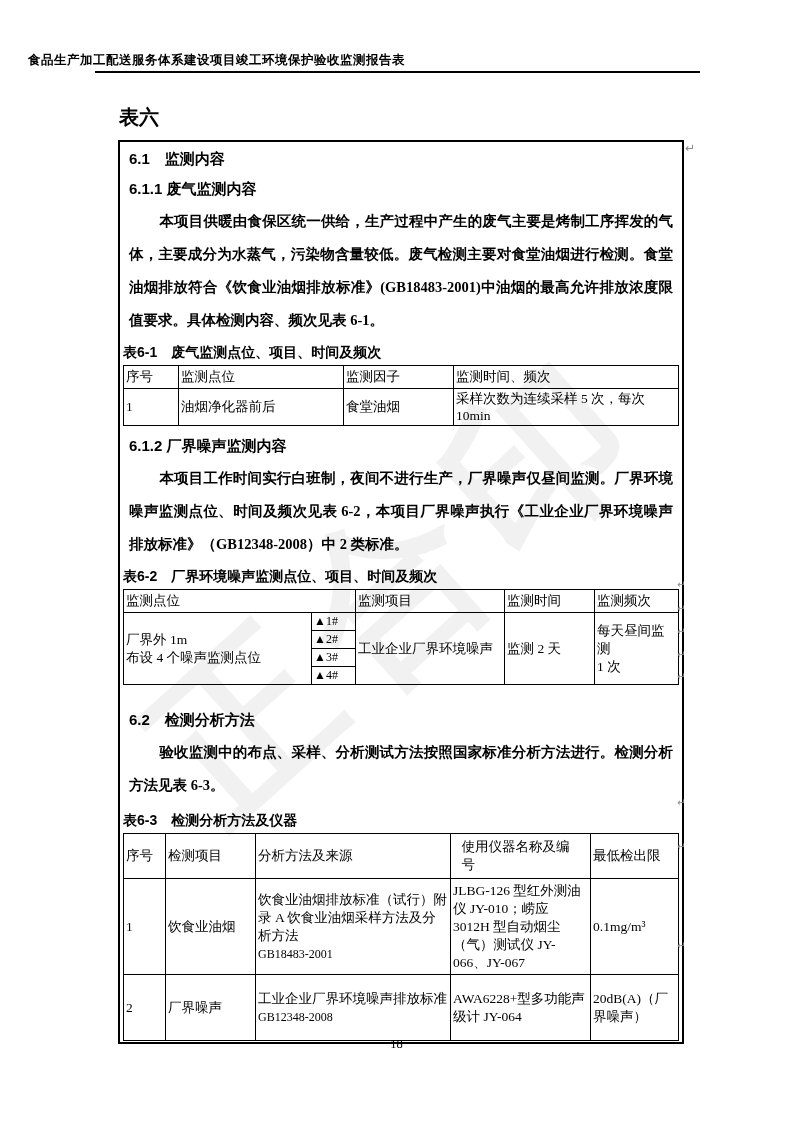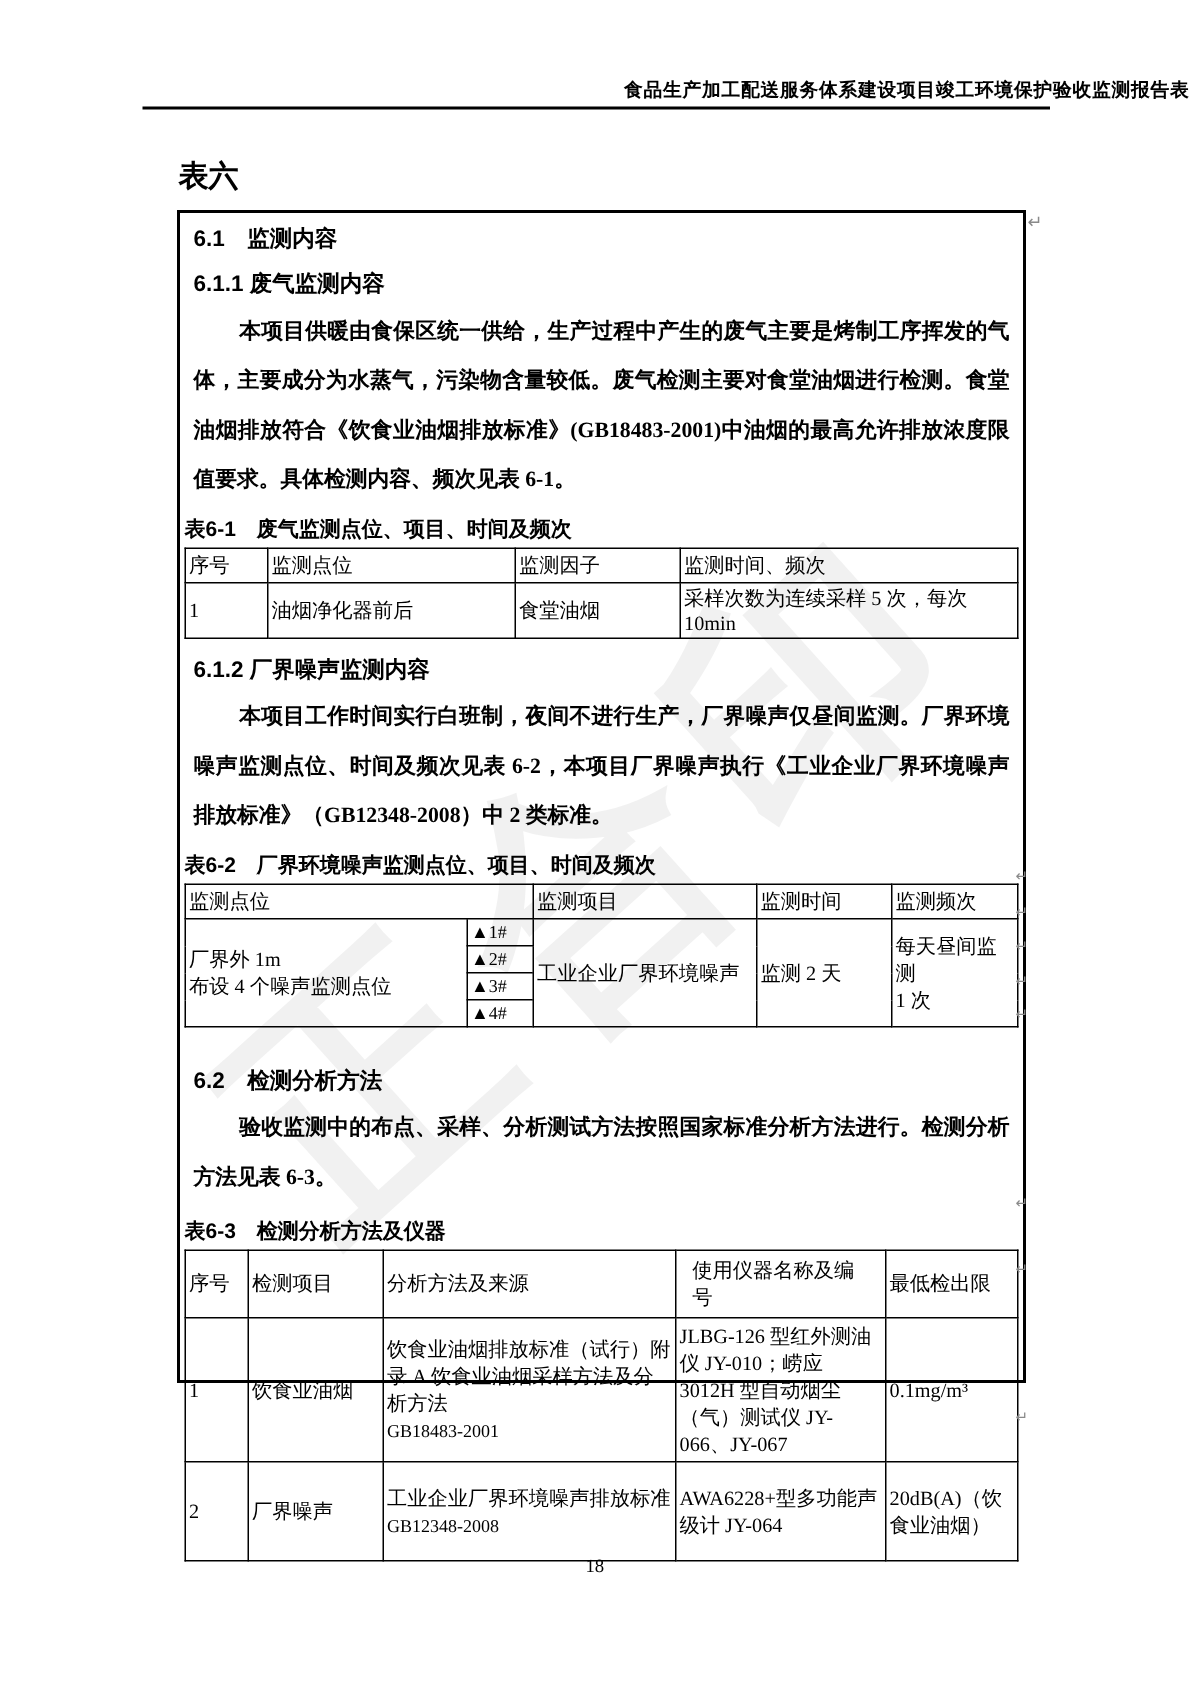--- a/index.html
+++ b/index.html
@@ -9,37 +9,37 @@
     width: 793px; height: 1122px;
     margin: 0 auto;
     background: #ffffff;
     font-family: "Liberation Serif", "DejaVu Serif", serif;
     color: #000;
     overflow: hidden;
   }
   
   .running-header {
     position: absolute; top: 52px; left: 0; width: 100%;
-    text-align: right; font-size: 12.5px; font-weight: bold;
+    text-align: left; font-size: 12.5px; font-weight: bold;
     letter-spacing: .5px;
     padding-left: 28px;
   }
   .header-rule {
     position: absolute; top: 71px; left: 95px; width: 605px; height: 2px;
     background: #000;
   }
   .doc-title {
     position: absolute; top: 104px; left: 119px;
     font-size: 20px; font-weight: bold;
     font-family: "Liberation Sans", "DejaVu Sans", sans-serif;
   }
   
   .content-box {
     position: absolute; left: 118px; top: 140px;
-    width: 566px; height: 782px;
+    width: 566px; height: 904px;
     border: 2px solid #000;
     padding: 2px 3px 0 3px;
   }
   .sec-heading {
     font-family: "Liberation Sans", "DejaVu Sans", sans-serif;
     font-weight: bold; font-size: 15px;
     margin: 11px 0 0 6px;
   }
   .body-para {
     font-size: 14.5px; line-height: 33px;
@@ -209,21 +209,21 @@
         <td>0.1mg/m³</td>
       </tr>
       <tr class="r2">
         <td>2</td>
         <td>厂界噪声</td>
         <td>
           <div>工业企业厂界环境噪声排放标准</div>
           <div class="gb-code">GB12348-2008</div>
         </td>
         <td>AWA6228+型多功能声级计 JY-064</td>
-        <td>20dB(A)（饮食业油烟）</td>
+        <td>20dB(A)（厂界噪声）</td>
       </tr>
     </tbody>
       </table>
   </div>
 
   <span class="pm" style="left:685px; top:142px; font-size:12px">↵</span>
   <span class="pm" style="left:677px; top:580px">↵</span>
   <span class="pm" style="left:677px; top:604px">↵</span>
   <span class="pm" style="left:677px; top:627px">↵</span>
   <span class="pm" style="left:677px; top:650px">↵</span>

